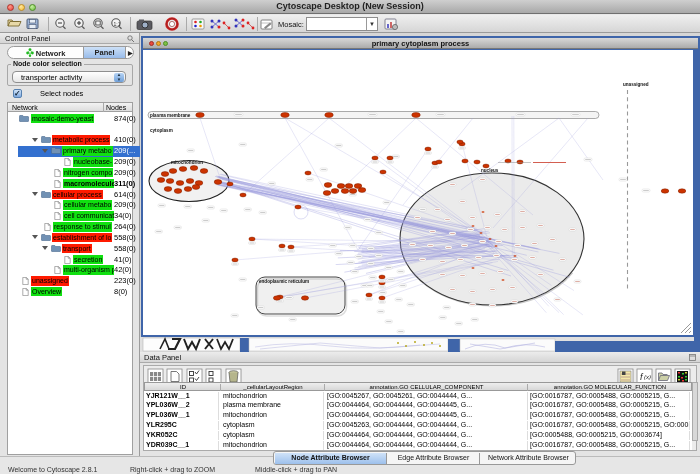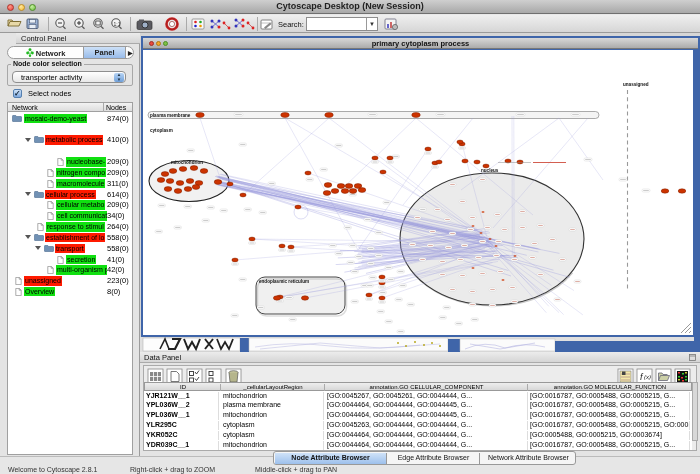--- a/index.html
+++ b/index.html
@@ -6,34 +6,34 @@
 
 #titlebar{left:0;top:0;width:700px;height:14px;background:linear-gradient(#cfcfcf,#a8a8a8);border-bottom:1px solid #6f6f6f;}
 #titlebar .t{position:absolute;left:0;right:0;top:1px;text-align:center;font-size:9px;font-weight:bold;color:#222;}
 .tl{position:absolute;top:4px;width:7px;height:7px;border-radius:50%;}
 #toolbar{left:0;top:15px;width:700px;height:18px;background:linear-gradient(#efefef,#d6d6d6);border-bottom:1px solid #9a9a9a;}
 .sep{position:absolute;top:2px;width:1px;height:14px;background:#aaa;}
 #search{position:absolute;left:306px;top:2px;width:72px;height:14px;background:#fff;border:1px solid #8d8d8d;}
 #search .dd{position:absolute;right:0;top:0;width:11px;height:12px;border-left:1px solid #999;font-size:6px;color:#333;text-align:center;line-height:12px;}
 
 #cp{left:0;top:33px;width:140px;height:423px;background:#e4e4e4;border-right:1px solid #9c9c9c;}
-#cphead{position:absolute;left:16px;top:0;width:139px;height:11px;background:linear-gradient(#ececec,#d5d5d5);border-bottom:1px solid #aaa;font-size:7.5px;color:#111;padding:1px 0 0 5px;}
+#cphead{position:absolute;left:0;top:0;width:139px;height:11px;background:linear-gradient(#ececec,#d5d5d5);border-bottom:1px solid #aaa;font-size:7.5px;color:#111;padding:1px 0 0 5px;}
 #tabs{position:absolute;left:7px;top:13px;width:127px;height:13px;background:#fdfdfd;border:1px solid #9b9b9b;border-radius:7px;overflow:hidden;font-size:7.5px;font-weight:bold;color:#222;}
 #tabs .seg1{position:absolute;left:0;top:0;width:75px;height:13px;text-align:center;padding-top:1px;}
 #tabs .seg2{position:absolute;left:75px;top:0;width:43px;height:13px;background:linear-gradient(#cce0f7,#8fb5e8);border-left:1px solid #9b9b9b;border-right:1px solid #9b9b9b;text-align:center;padding-top:1px;}
 #tabs .seg3{position:absolute;left:119px;top:0;width:8px;height:13px;font-size:6px;padding:2px 0 0 1px;}
 #gbox{position:absolute;left:7px;top:31px;width:126px;height:22px;border:1px solid #a8a8a8;border-radius:2px;}
 #gboxlab{position:absolute;left:11px;top:27px;background:#e4e4e4;padding:0 2px;font-size:7px;font-weight:bold;color:#111;}
 #selbox{position:absolute;left:12px;top:38px;width:114px;height:12px;background:linear-gradient(#fff,#e8e8e8);border:1px solid #8f8f8f;border-radius:4px;font-size:7.5px;color:#000;padding:1px 0 0 8px;}
 #selbox .st{position:absolute;right:1px;top:1px;width:10px;height:9px;background:linear-gradient(#b7d4f5,#6f9fd8);border-radius:2px;font-size:4.5px;line-height:4.5px;color:#234;text-align:center;}
 #cbx{position:absolute;left:13px;top:56px;width:9px;height:9px;background:linear-gradient(#cfe4fa,#7fa8dd);border:1px solid #5580b0;border-radius:2px;color:#123;font-size:8px;line-height:8px;font-weight:bold;}
-#cblab{position:absolute;left:28px;top:56px;font-size:7.5px;color:#000;text-align:center;}
+#cblab{position:absolute;left:40px;top:56px;font-size:7.5px;color:#000;text-align:center;}
 #treebox{position:absolute;left:7px;top:69px;width:126px;height:353px;background:#fff;border:1px solid #a0a0a0;}
 #thead{position:absolute;left:7px;top:69px;width:126px;height:10px;background:linear-gradient(#f2f2f2,#ddd);border:1px solid #a0a0a0;font-size:7px;color:#000;}
-.trow{position:absolute;left:11px;width:124px;height:10.8px;overflow:hidden;}
+.trow{position:absolute;left:18px;width:124px;height:10.8px;overflow:hidden;}
 .trow .arr{position:absolute;top:3px;width:0;height:0;border-left:3.2px solid transparent;border-right:3.2px solid transparent;border-top:4.5px solid #555;}
 .ticn{position:absolute;top:1.5px;} .ticn svg{display:block;}
 .tlab{position:absolute;top:0.5px;font-size:7px;line-height:9.5px;color:#000;padding:0 1px;white-space:nowrap;overflow:hidden;}
 .tcnt{position:absolute;left:96px;top:0.5px;font-size:7.5px;line-height:9.5px;}
 
 #mdi{left:140px;top:33px;width:560px;height:319px;background:#d6d6d6;}
 #iwin{position:absolute;left:1px;top:3px;width:559px;height:301px;background:#3f65a9;}
 #ititle{position:absolute;left:2px;top:2px;width:555px;height:11px;background:linear-gradient(#d8d8d8,#ababab);border-bottom:1px solid #777;}
 #ititle .t{position:absolute;left:0;right:0;top:1px;text-align:center;font-size:7.5px;font-weight:bold;color:#111;}
 #icontent{position:absolute;left:2px;top:14px;width:550px;height:285px;background:#fff;overflow:hidden;}
@@ -137,21 +137,21 @@
 
     <rect x="385" y="4" width="11" height="10" rx="1" fill="#f4f4f4" stroke="#778" stroke-width="0.9"></rect>
     <rect x="387" y="9" width="2" height="4" fill="#66c"></rect>
       <rect x="390" y="7" width="2" height="6" fill="#c66"></rect>
     <circle cx="395" cy="12" r="2.6" fill="#bbb" stroke="#555" stroke-width="0.7"></circle>
   </svg>
   <span class="sep" style="left:48px"></span>
     <span class="sep" style="left:130px"></span>
   <span class="sep" style="left:186px"></span>
     <span class="sep" style="left:257px"></span>
-  <span style="position:absolute;left:278px;top:5px;font-size:7.5px;color:#111;">Search:</span>
+  <span style="position:absolute;left:278px;top:5px;font-size:7.5px;color:#111;">Mosaic:</span>
   <div id="search">
       <span class="dd">▼</span>
     </div>
 </div>
 
 <div class="abs" id="cp">
   <div id="cphead">Control Panel<svg width="8" height="7" style="position:absolute;right:4px;top:2px">
         <circle cx="3" cy="3" r="2.2" fill="none" stroke="#666" stroke-width="0.8"></circle>
         <line x1="4.6" y1="4.6" x2="7" y2="7" stroke="#666" stroke-width="0.9"></line>
       </svg></div>
@@ -189,41 +189,51 @@
     <div class="trow" style="top:101.9px;">
       <span class="arr" style="left:14px"></span>
       <span class="ticn" style="left:23px">
         <svg width="10" height="7" viewBox="0 0 10 7">
           <path d="M0.5 1.5 L0.5 6 Q0.5 6.5 1 6.5 L9 6.5 Q9.5 6.5 9.5 6 L9.5 2 Q9.5 1.5 9 1.5 L4.5 1.5 L3.8 0.5 L1 0.5 Q0.5 0.5 0.5 1 Z" fill="#7191b4" stroke="#4a6a8e" stroke-width="0.6"></path>
         </svg>
       </span>
       <span class="tlab" style="left:34px;max-width:62px;background:#ff1a00">metabolic process</span>
       <span class="tcnt" style="color:#000">410(0)</span>
     </div>
+    <div class="trow" style="top:112.8px;background:#3370cf;">
+      <span class="arr" style="left:24px"></span>
+      <span class="ticn" style="left:33px">
+        <svg width="10" height="7" viewBox="0 0 10 7">
+          <path d="M0.5 1.5 L0.5 6 Q0.5 6.5 1 6.5 L9 6.5 Q9.5 6.5 9.5 6 L9.5 2 Q9.5 1.5 9 1.5 L4.5 1.5 L3.8 0.5 L1 0.5 Q0.5 0.5 0.5 1 Z" fill="#7191b4" stroke="#4a6a8e" stroke-width="0.6"></path>
+        </svg>
+      </span>
+      <span class="tlab" style="left:44px;max-width:52px;background:#10e010">primary metabo</span>
+      <span class="tcnt" style="color:#fff">209(...</span>
+    </div>
     <div class="trow" style="top:123.6px;">
       <span class="ticn" style="left:46px">
         <svg width="7" height="8" viewBox="0 0 7 8">
           <path d="M0.8 0.4 L4.2 0.4 L6.2 2.2 L6.2 7.6 L0.8 7.6 Z" fill="#fff" stroke="#888" stroke-width="0.7"></path>
           <path d="M4.2 0.4 L4.2 2.2 L6.2 2.2" fill="none" stroke="#888" stroke-width="0.7"></path>
         </svg>
       </span>
       <span class="tlab" style="left:55px;max-width:41px;background:#10e010">nucleobase-</span>
       <span class="tcnt" style="color:#000">209(0)</span>
     </div>
     <div class="trow" style="top:134.4px;">
       <span class="ticn" style="left:36px">
         <svg width="7" height="8" viewBox="0 0 7 8">
           <path d="M0.8 0.4 L4.2 0.4 L6.2 2.2 L6.2 7.6 L0.8 7.6 Z" fill="#fff" stroke="#888" stroke-width="0.7"></path>
           <path d="M4.2 0.4 L4.2 2.2 L6.2 2.2" fill="none" stroke="#888" stroke-width="0.7"></path>
         </svg>
       </span>
       <span class="tlab" style="left:45px;max-width:51px;background:#10e010">nitrogen compo</span>
       <span class="tcnt" style="color:#000">209(0)</span>
     </div>
-    <div class="trow" style="top:145.2px;">
+    <div class="trow" style="top:145.2px;font-weight:bold;">
       <span class="ticn" style="left:36px">
         <svg width="7" height="8" viewBox="0 0 7 8">
           <path d="M0.8 0.4 L4.2 0.4 L6.2 2.2 L6.2 7.6 L0.8 7.6 Z" fill="#fff" stroke="#888" stroke-width="0.7"></path>
           <path d="M4.2 0.4 L4.2 2.2 L6.2 2.2" fill="none" stroke="#888" stroke-width="0.7"></path>
         </svg>
       </span>
       <span class="tlab" style="left:45px;max-width:51px;background:#10e010">macromolecule</span>
       <span class="tcnt" style="color:#000">311(0)</span>
     </div>
     <div class="trow" style="top:156.0px;">

